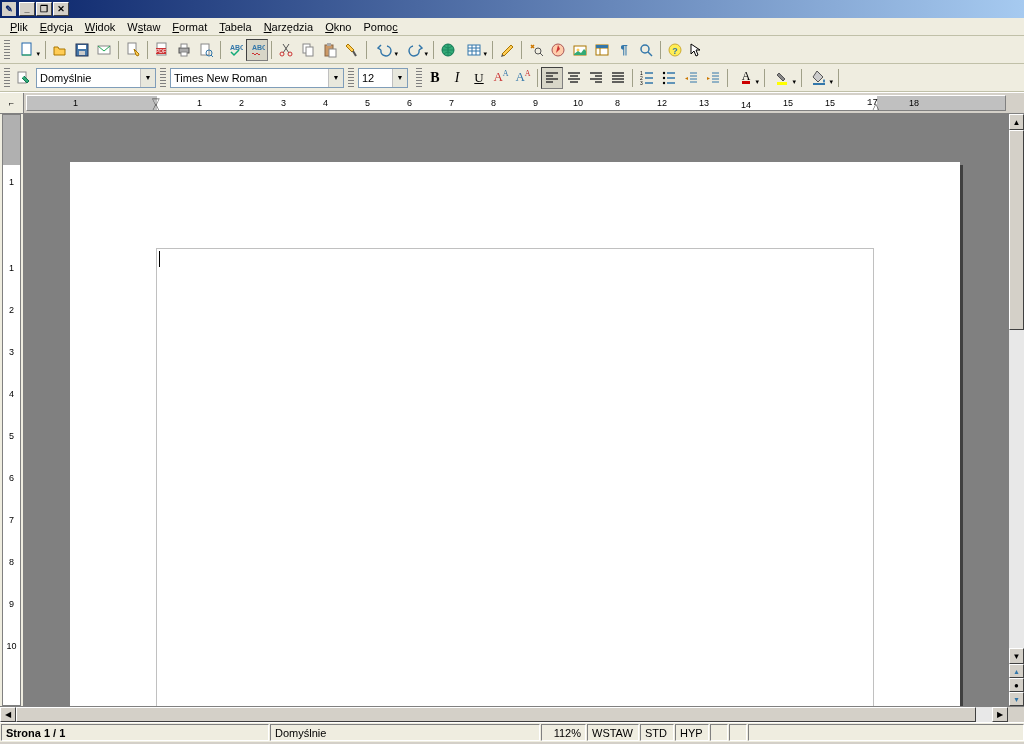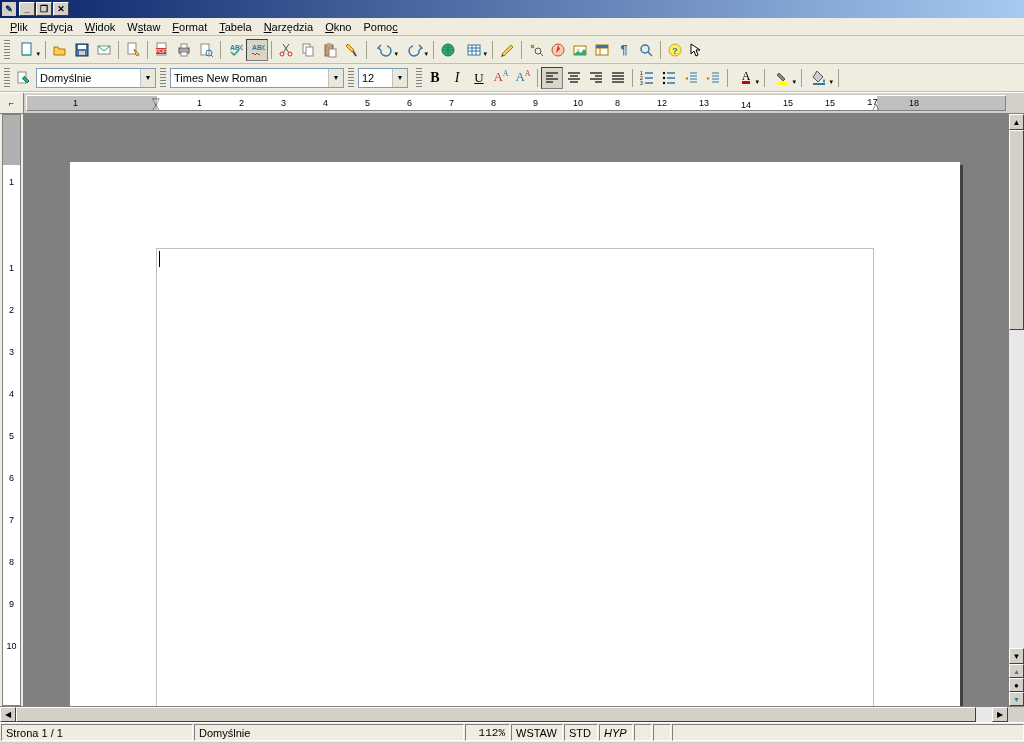--- a/index.html
+++ b/index.html
@@ -458,22 +458,22 @@
 <div class="hscroll-row">
   <div class="sbtn">◀</div>
   <div class="strack">
     <div class="sthumb" style="left:0;width:960px;"></div>
   </div>
   <div class="sbtn">▶</div>
   <div class="corner"></div>
 </div>
 
 <div class="statusbar">
-  <div class="cell" style="width:192px;">Strona  1 / 1</div>
+  <div class="cell" style="width:268px;font-weight:bold;">Strona  1 / 1</div>
   <div class="cell" style="width:270px;">Domyślnie</div>
-  <div class="cell" style="width:45px;justify-content:flex-end;font-family:Liberation Mono, monospace;">112%</div>
+  <div class="cell" style="width:45px;justify-content:flex-end;">112%</div>
   <div class="cell" style="width:52px;">WSTAW</div>
   <div class="cell" style="width:34px;">STD</div>
-  <div class="cell" style="width:34px;font-style:italic;">HYP</div>
+  <div class="cell" style="width:34px;">HYP</div>
   <div class="cell" style="width:18px;"></div>
   <div class="cell" style="width:18px;"></div>
   <div class="cell" style="flex:1;"></div>
 </div>
 
 </body></html>

